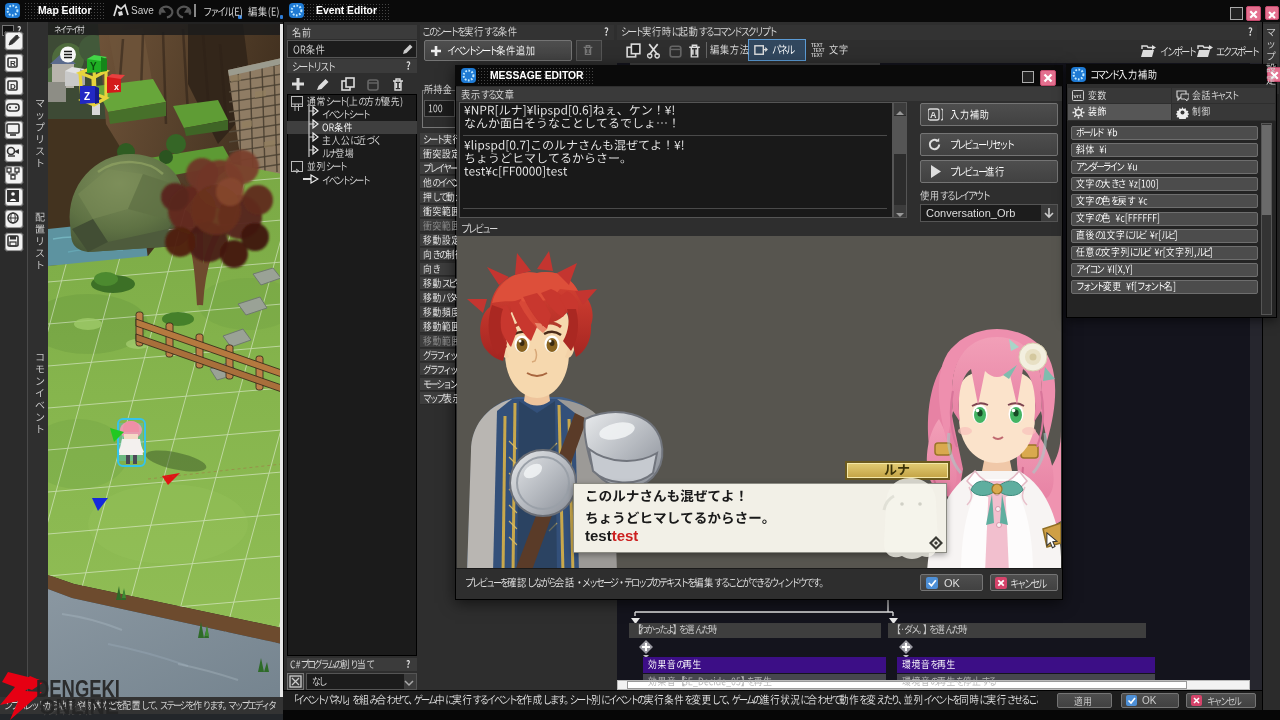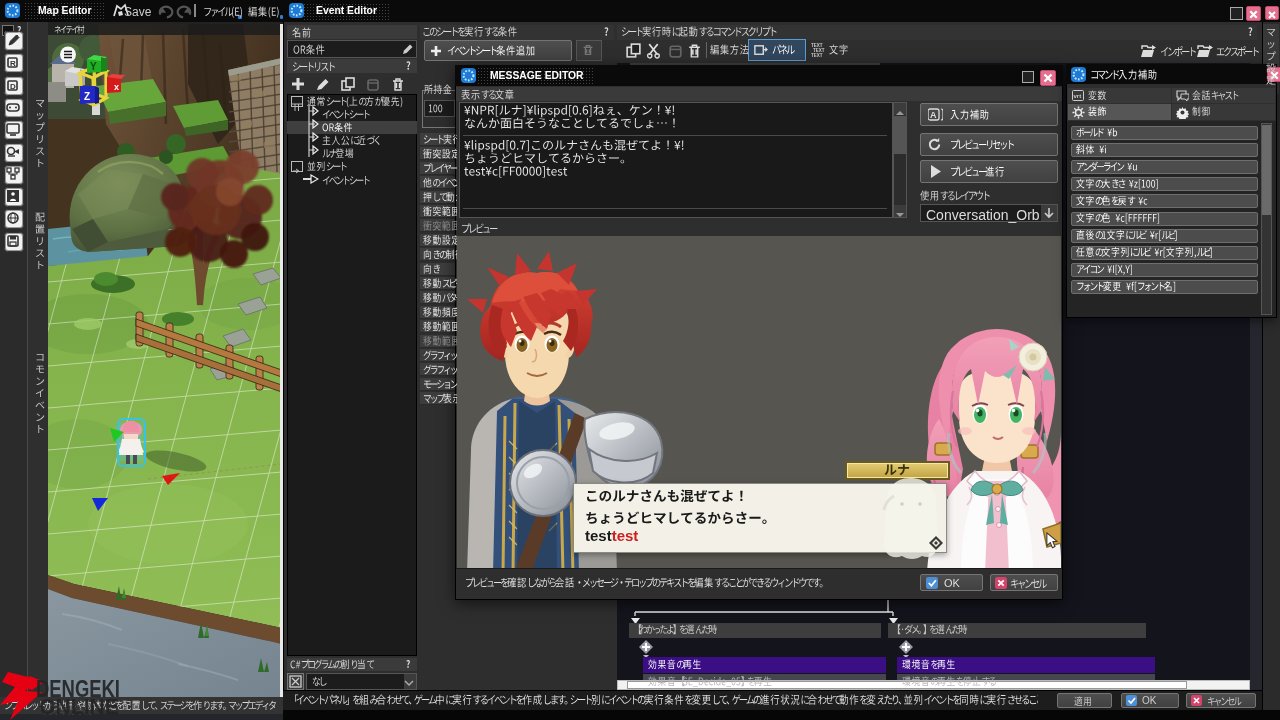--- a/index.html
+++ b/index.html
@@ -14,21 +14,21 @@
 <div class="abs" style="left:5px;top:3px;width:15px;height:15px;"><svg width="15" height="15" viewBox="0 0 16 16">
       <rect x="0" y="0" width="16" height="16" rx="4" fill="#1e7ad4"></rect>
       <circle cx="8" cy="8" r="5.2" fill="none" stroke="#bfe8ff" stroke-width="2.2" stroke-dasharray="1.8 1.6"></circle>
     </svg></div>
 <div class="abs dots" style="left:24px;top:2px;width:80px;height:18px;"></div>
 <div class="abs ttl" style="left:38px;top:4px;font-size:11.5px;z-index:5">Map Editor</div>
 <svg class="abs" style="left:112px;top:3px" width="18" height="16" viewBox="0 0 18 16">
     <path d="M2 13 L5 3 L9 6 L13 2 L16 12" stroke="#ddd" stroke-width="1.7" fill="none"></path>
     <path d="M6 9 l4 -1 1 4 -4 1z" fill="#ddd"></path>
   </svg>
-<div class="abs" style="left:124px;top:5px;font-size:12px;color:#ccc">Save</div>
+<div class="abs" style="left:131px;top:5px;font-size:10px;color:#ccc">Save</div>
 <svg class="abs" style="left:157px;top:4px" width="36" height="15" viewBox="0 0 40 15">
     <path d="M4 11 a7 6 0 1 1 7 3" stroke="#555" stroke-width="2.4" fill="none"></path>
     <path d="M6 3 l-3 6 7 0z" fill="#555"></path>
     <path d="M36 11 a7 6 0 1 0 -7 3" stroke="#555" stroke-width="2.4" fill="none"></path>
     <path d="M34 3 l3 6 -7 0z" fill="#555"></path>
   </svg>
 <div class="abs" style="left:194px;top:4px;width:1.5px;height:13px;background:#888"></div>
 <div class="abs" style="left:238px;top:15px;width:4px;height:4px;background:#2e7cd6;border-radius:1px"></div>
 <div class="abs" style="left:280px;top:15px;width:3px;height:4px;background:#2e7cd6;border-radius:1px"></div>
 <div class="abs" style="left:0;top:22px;width:28px;height:675px;background:#2b2b2b;border-right:1px solid #4a4a4a"></div>
@@ -529,21 +529,21 @@
 <div class="abs btn" style="left:920px;top:133px;width:138px;height:23px;"></div>
 <svg class="abs" style="left:927px;top:137px" width="15" height="15" viewBox="0 0 16 16">
     <path d="M13 8 a5 5 0 1 1 -2 -4" stroke="#ddd" stroke-width="2.2" fill="none"></path>
     <path d="M13 1 v4 h-4z" fill="#ddd"></path>
   </svg>
 <div class="abs btn" style="left:920px;top:160px;width:138px;height:23px;"></div>
 <svg class="abs" style="left:930px;top:165px" width="12" height="13" viewBox="0 0 12 13">
     <path d="M1 0 l10 6.5 -10 6.5z" fill="#ddd"></path>
   </svg>
 <div class="abs inp" style="left:920px;top:204px;width:138px;height:18px;"></div>
-<div class="abs" style="left:926px;top:207px;font-size:14px;color:#ddd;z-index:5">Conversation_Orb</div>
+<div class="abs" style="left:926px;top:207px;font-size:11px;color:#ddd;z-index:5">Conversation_Orb</div>
 <div class="abs" style="left:1041px;top:205px;width:16px;height:16px;background:#3c3c3c"><svg width="12" height="12" viewBox="0 0 12 12" style="margin:2px">
       <path d="M6 1 v8 M2 6 l4 4 4 -4" stroke="#ccc" stroke-width="1.6" fill="none"></path>
     </svg></div>
 <div class="abs" style="left:457px;top:236px;width:604px;height:332px;background:#57554f"></div>
 <svg class="abs" style="left:457px;top:236px" width="604" height="332" viewBox="0 0 604 332">
     <defs>
 <linearGradient id="armor" x1="0" y1="0" x2="1" y2="1">
         <stop offset="0" stop-color="#e8eaec"></stop>
         <stop offset="0.5" stop-color="#b8bcc2"></stop>
         <stop offset="1" stop-color="#878c95"></stop>

